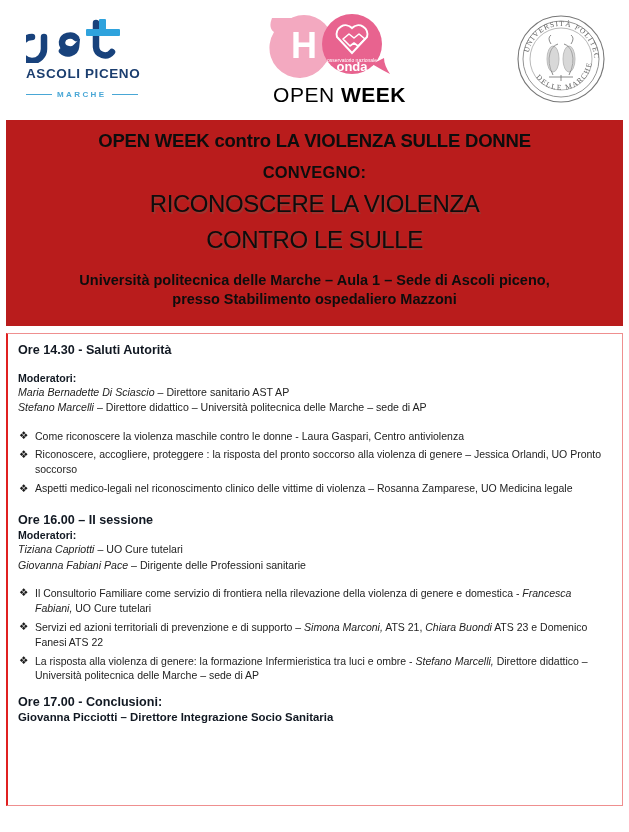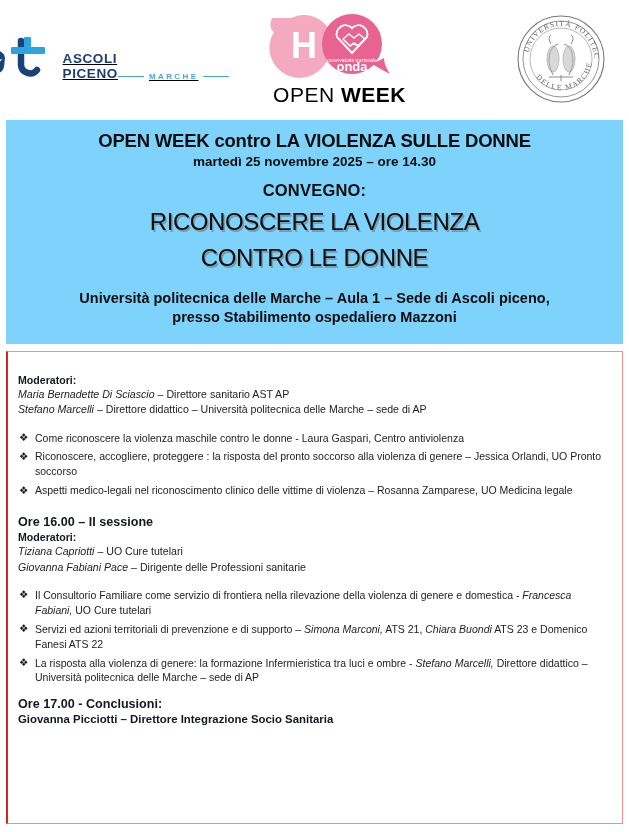--- a/index.html
+++ b/index.html
@@ -24,23 +24,23 @@
     align-items: center;
     justify-content: space-between;
     padding: 0 22px 0 26px;
     background: #ffffff;
   }
 
   
   .ast-logo {
     width: 128px;
     display: flex;
-    align-items: flex-end;
+    flex-direction: column;
+    align-items: flex-start;
     justify-content: center;
-    text-decoration: underline;
   }
   .ast-mark {
     position: relative;
     width: 112px; height: 44px;
   }
   .ast-city {
     font-size: 13.5px;
     font-weight: bold;
     letter-spacing: 0.6px;
     color: #1b3e6f;
@@ -70,21 +70,21 @@
   }
   .ow-title .b1 { font-weight: normal; }
   .ow-title .b2 { font-weight: bold; }
 
   
   .seal { width: 92px; height: 92px; }
 
   
   .hero {
     margin: 2px 6px 0 6px;
-    background: #7dd3fc;
+    background: #b91c1c;
     padding: 10px 18px 16px 18px;
     text-align: center;
     color: #0d0d0d;
   }
   .hero-l1 {
     font-size: 18.5px; font-weight: bold;
     letter-spacing: -0.2px;
     line-height: 1.15;
   }
   .hero-l2 {
@@ -230,30 +230,30 @@
           <ellipse cx="54" cy="46" rx="6" ry="13" fill="#b9b9b9" opacity="0.55"></ellipse>
           <path d="M36 31 q-4 -6 0 -9 M56 31 q4 -6 0 -9"></path>
           <path d="M46 62 v6 M34 64 h24"></path>
         </g>
       </svg>
     </div>
   </div>
 
   <div class="hero">
     <div class="hero-l1">OPEN WEEK contro LA VIOLENZA SULLE DONNE</div>
-    <div class="hero-l2">martedì 25 novembre 2025 – ore 14.30</div>
     <div class="hero-l3">CONVEGNO:</div>
     <div class="hero-big">RICONOSCERE LA VIOLENZA</div>
-    <div class="hero-big">CONTRO LE DONNE</div>
+    <div class="hero-big">CONTRO LE SULLE</div>
     <div class="hero-venue">Università politecnica delle Marche – Aula 1 – Sede di Ascoli piceno,</div>
     <div class="hero-venue" style="margin-top:0">presso Stabilimento ospedaliero Mazzoni</div>
   </div>
 
   <div class="programme">
 
+    <div class="slot-head">Ore 14.30 - Saluti Autorità</div>
 
     <div class="block-gap"></div>
 
     <div class="mod-label">Moderatori:</div>
     <div class="mod-line"><span class="nm">Maria Bernadette Di Sciascio</span><span> – Direttore sanitario AST AP</span></div>
     <div class="mod-line"><span class="nm">Stefano Marcelli</span><span> – Direttore didattico – Università politecnica delle Marche – sede di AP</span></div>
 
     <div class="block-gap"></div>
 
     <ul class="talks">

